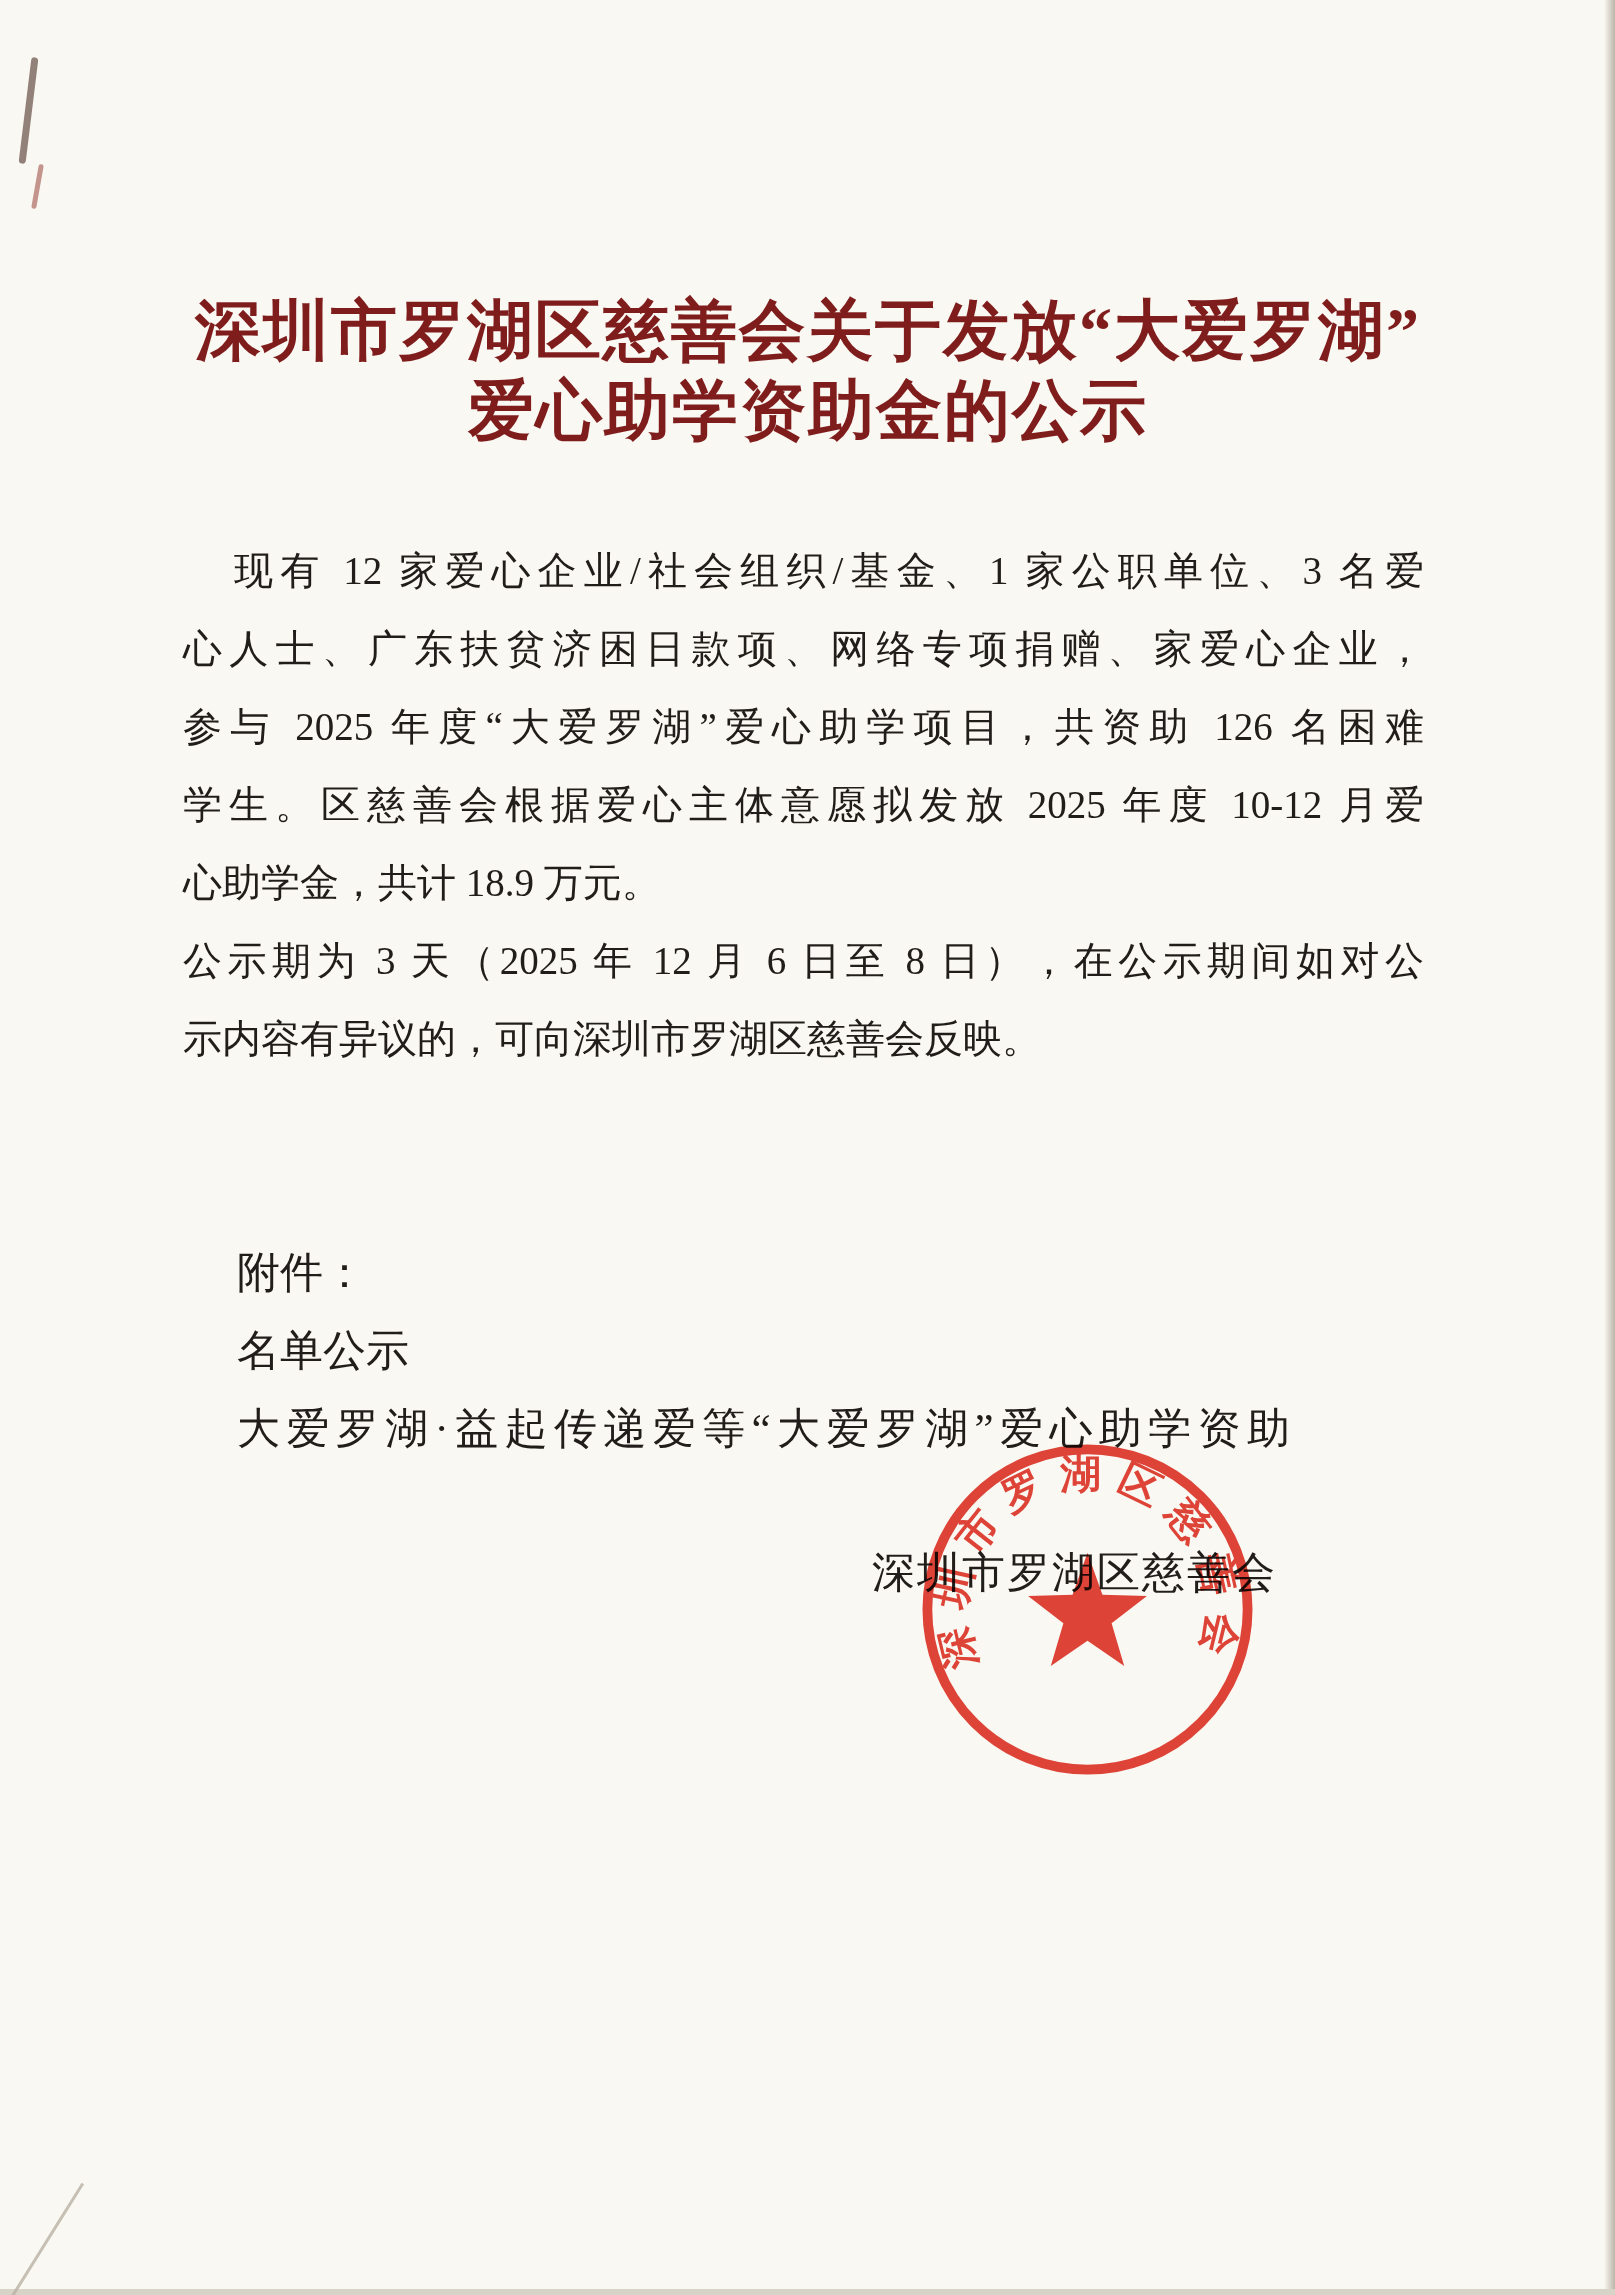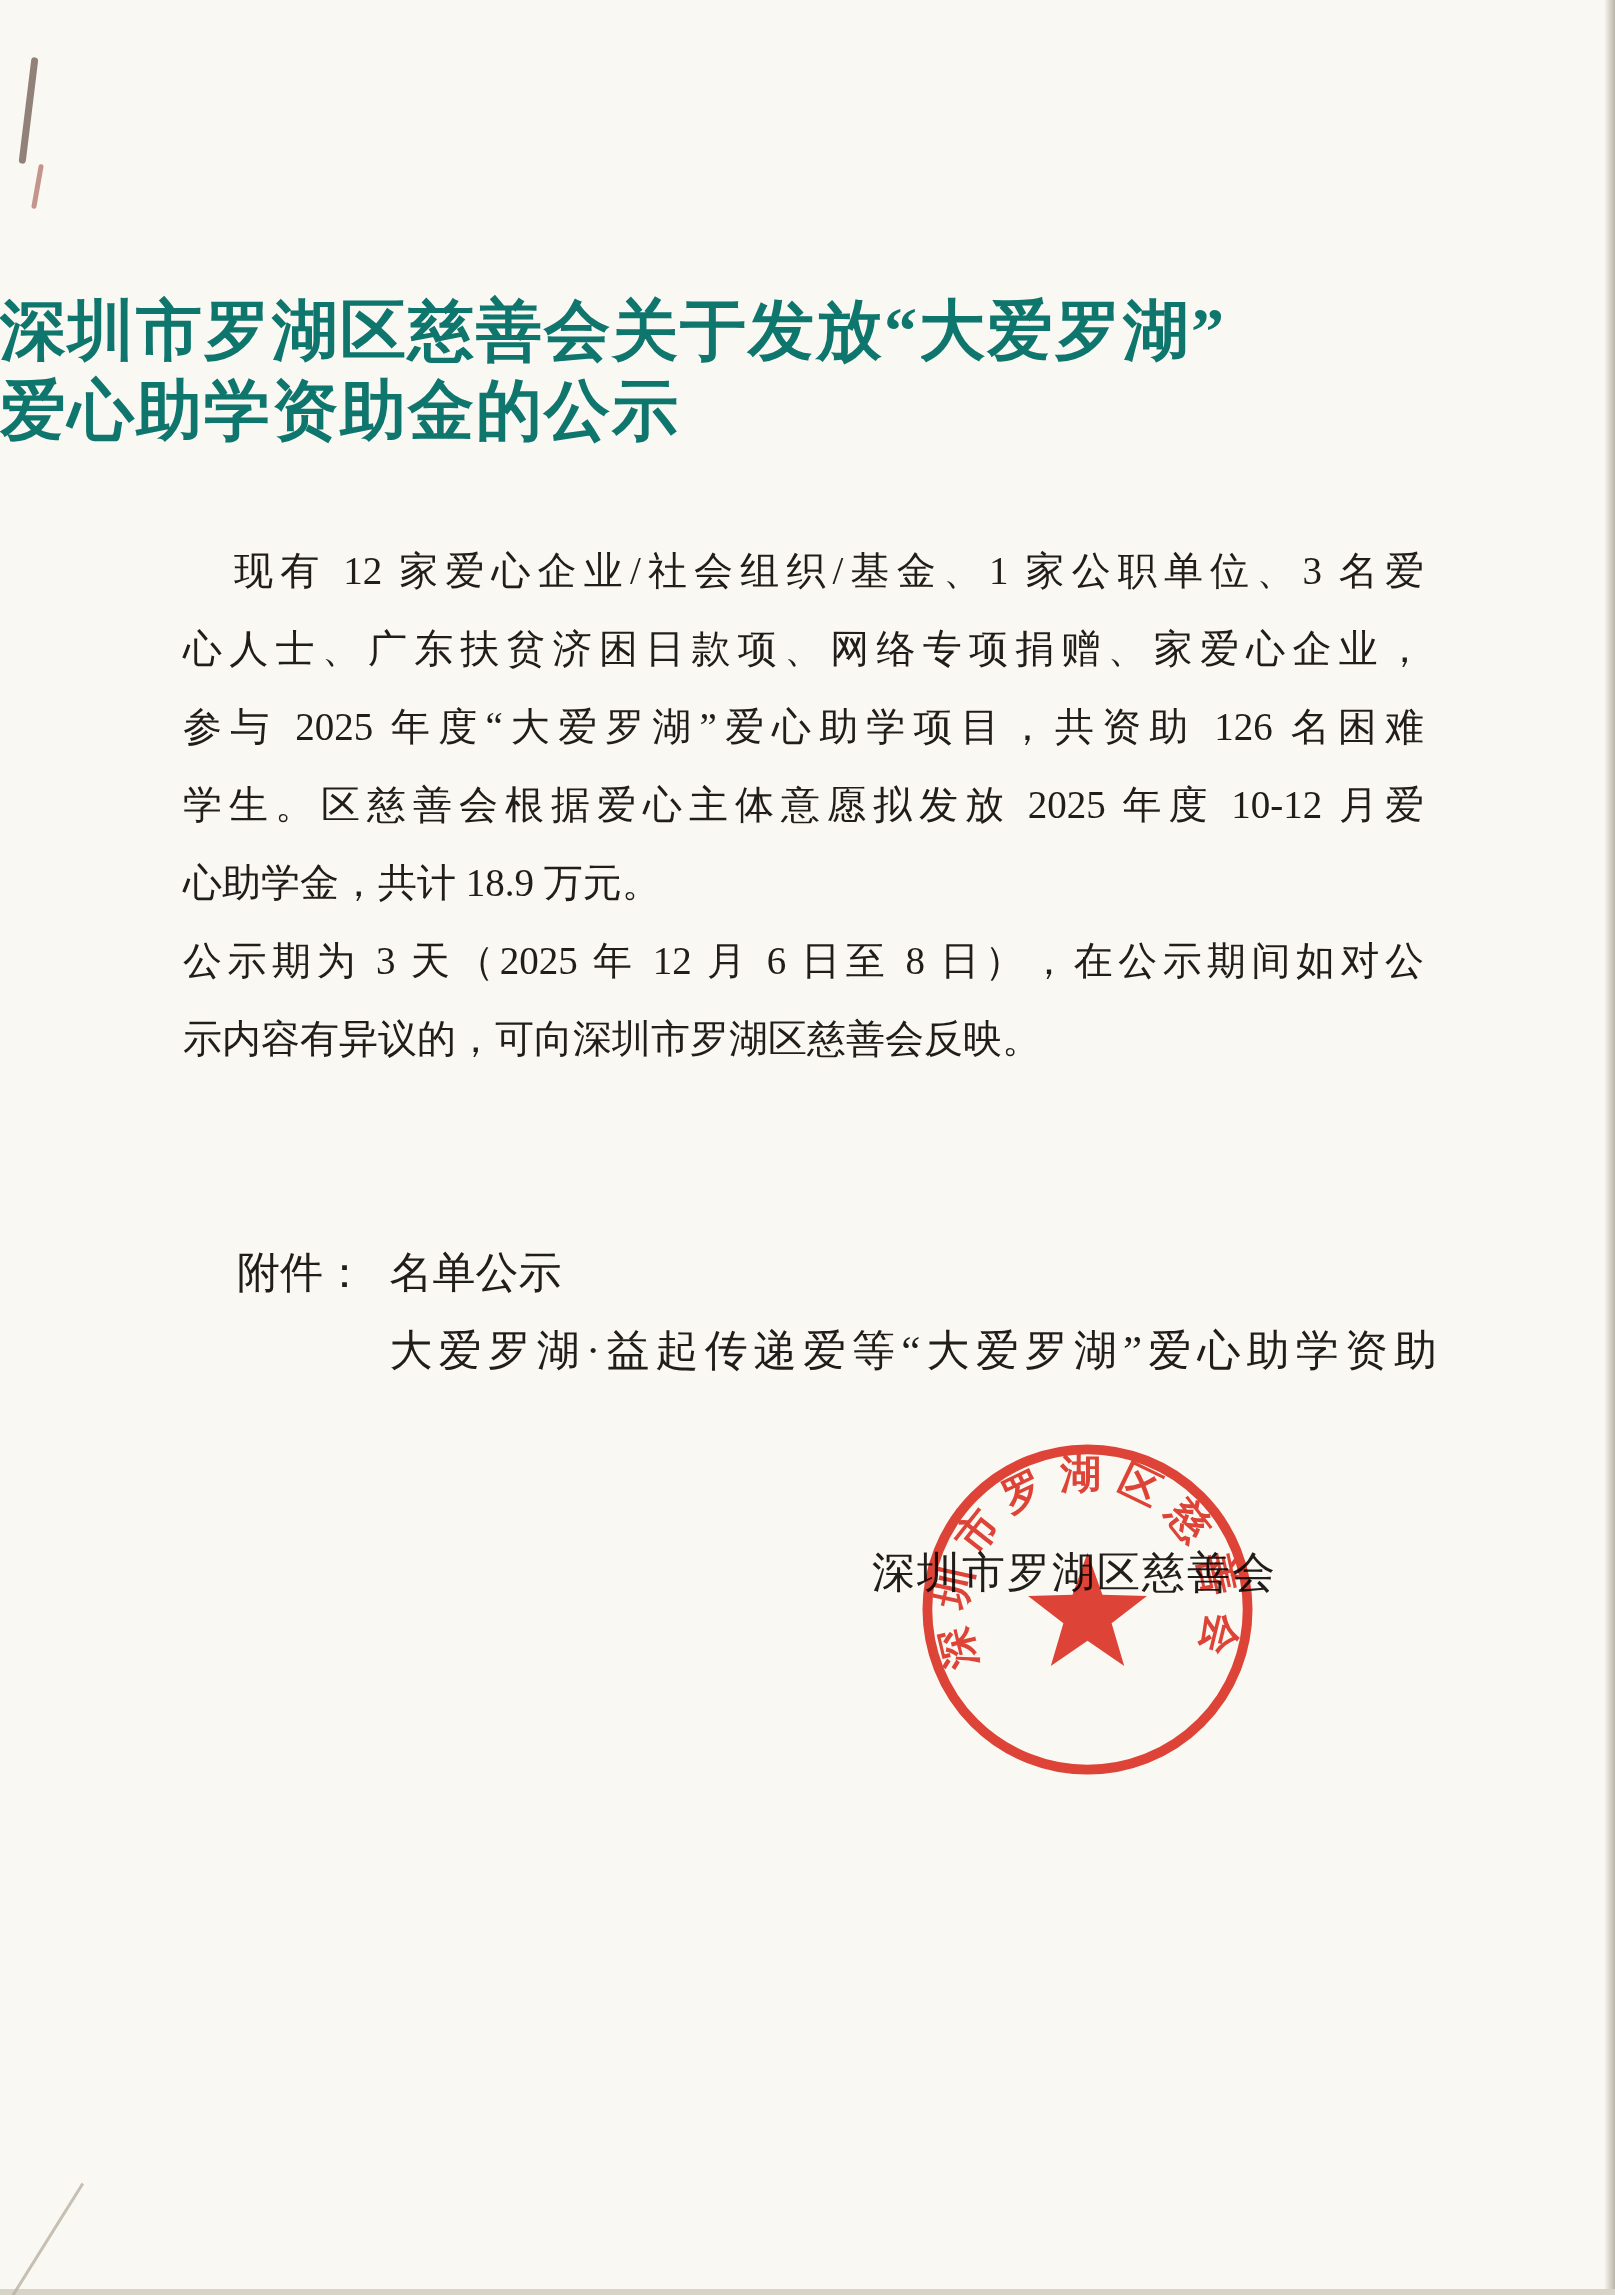--- a/index.html
+++ b/index.html
@@ -15,36 +15,36 @@
   
   .edge-right  { position:absolute; top:0; right:0; width:11.7px; height:100%;
                  background:linear-gradient(to right,rgba(180,174,162,0),#b5afa2); }
   .edge-bottom { position:absolute; left:0; bottom:0; width:100%; height:6.8px; background:#d8d3c7; }
   .mark-tl-1 { position:absolute; left:25px; top:57px;  width:6.8px;  height:107px; background:#5a4038; opacity:.65; transform:rotate(7deg);  border-radius:3.9px; }
   .mark-tl-2 { position:absolute; left:35px; top:164px; width:4.9px;  height:45px;  background:#96443a; opacity:.55; transform:rotate(10deg); border-radius:2.9px; }
   .mark-bl   { position:absolute; left:45px; top:2173px; width:2.9px; height:137px; background:#b9b2a4; opacity:.8;  transform:rotate(32deg); }
 
   .title {
     position:absolute; top:291px; left:0; width:100%;
-    margin:0; text-align:left;
+    margin:0; text-align:center;
     font-size:66px; font-weight:700; line-height:80px;
-    letter-spacing:2px; color:#0f766e;
+    letter-spacing:2px; color:#7f1d1d;
   }
   .body-text {
     position:absolute; top:532px; left:183px; width:1241px;
     font-size:39px; line-height:78px;
   }
   .line { text-align:justify; text-justify:inter-character; }
   .line.full { text-align-last:justify; }
   .line.indent { padding-left:51px; }
 
   .attachment {
     position:absolute; top:1234px; left:237px; width:1200px;
     font-size:43px; line-height:78px;
-    display:flex; align-items:flex-start;
+    display:flex; align-items:flex-start;flex-direction:column;
   }
   .att-label { white-space:nowrap; padding-right:23.4px; }
   .att-content { width:1053px; }
   .att-content .line.full { text-align-last:justify; }
 
   .signature {
     position:absolute; top:1534px; left:782px; width:585px;
     text-align:center; font-size:43px; line-height:78px;
     letter-spacing:2px;
   }

